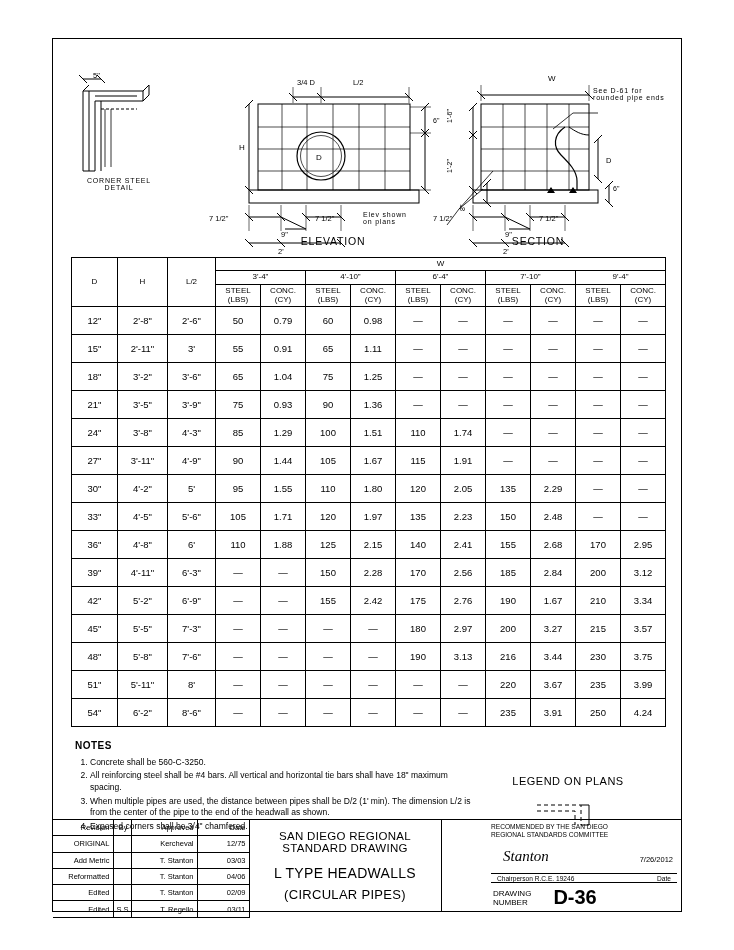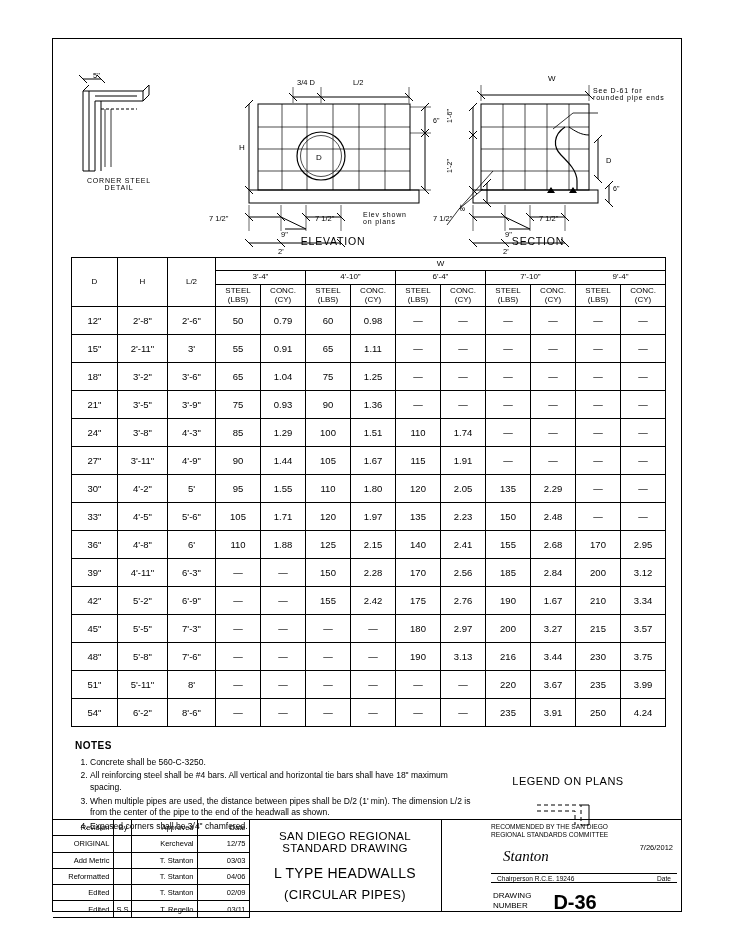--- a/index.html
+++ b/index.html
@@ -64,23 +64,23 @@
     position:absolute;left:196px;top:0;width:193px;height:92px;
     border-right:1px solid #000;box-sizing:border-box;text-align:center;
   }
   .t1{font-size:11.5px;letter-spacing:.3px;margin-top:10px;}
   .t2{font-size:14px;letter-spacing:.3px;margin-top:11px;}
   .t3{font-size:13px;letter-spacing:.3px;margin-top:6px;}
   .appr{position:absolute;left:434px;top:0;right:0;height:92px;box-sizing:border-box;}
   .appr-top{font-size:6.6px;line-height:1.25;padding:3px 4px 0 4px;}
   .sig-line{border-bottom:1px solid #000;height:34px;position:relative;margin:0 4px;}
   .sig{font-family:"Liberation Serif",serif;font-style:italic;font-size:15px;position:absolute;left:12px;top:9px;}
-  .sigdate{font-size:7.5px;position:absolute;right:4px;top:4px;}
+  .sigdate{font-size:7.5px;position:absolute;right:4px;top:16px;}
   .appr-sub{font-size:6.6px;display:flex;justify-content:space-between;padding:1px 6px 0 6px;border-bottom:1px solid #000;margin:0 4px;}
-  .dn{display:flex;align-items:flex-start;padding-top:8px;}
+  .dn{display:flex;align-items:center;padding-top:3px;}
   .dn .lbl{font-size:8px;line-height:1.15;padding-left:6px;}
   .dn .num{font-size:20px;font-weight:bold;margin-left:22px;}
 </style>
 </head>
 <body>
 
 <div class="sheet">
 
   <div class="drawings">
     <svg width="630" height="215" viewBox="0 0 630 215">

